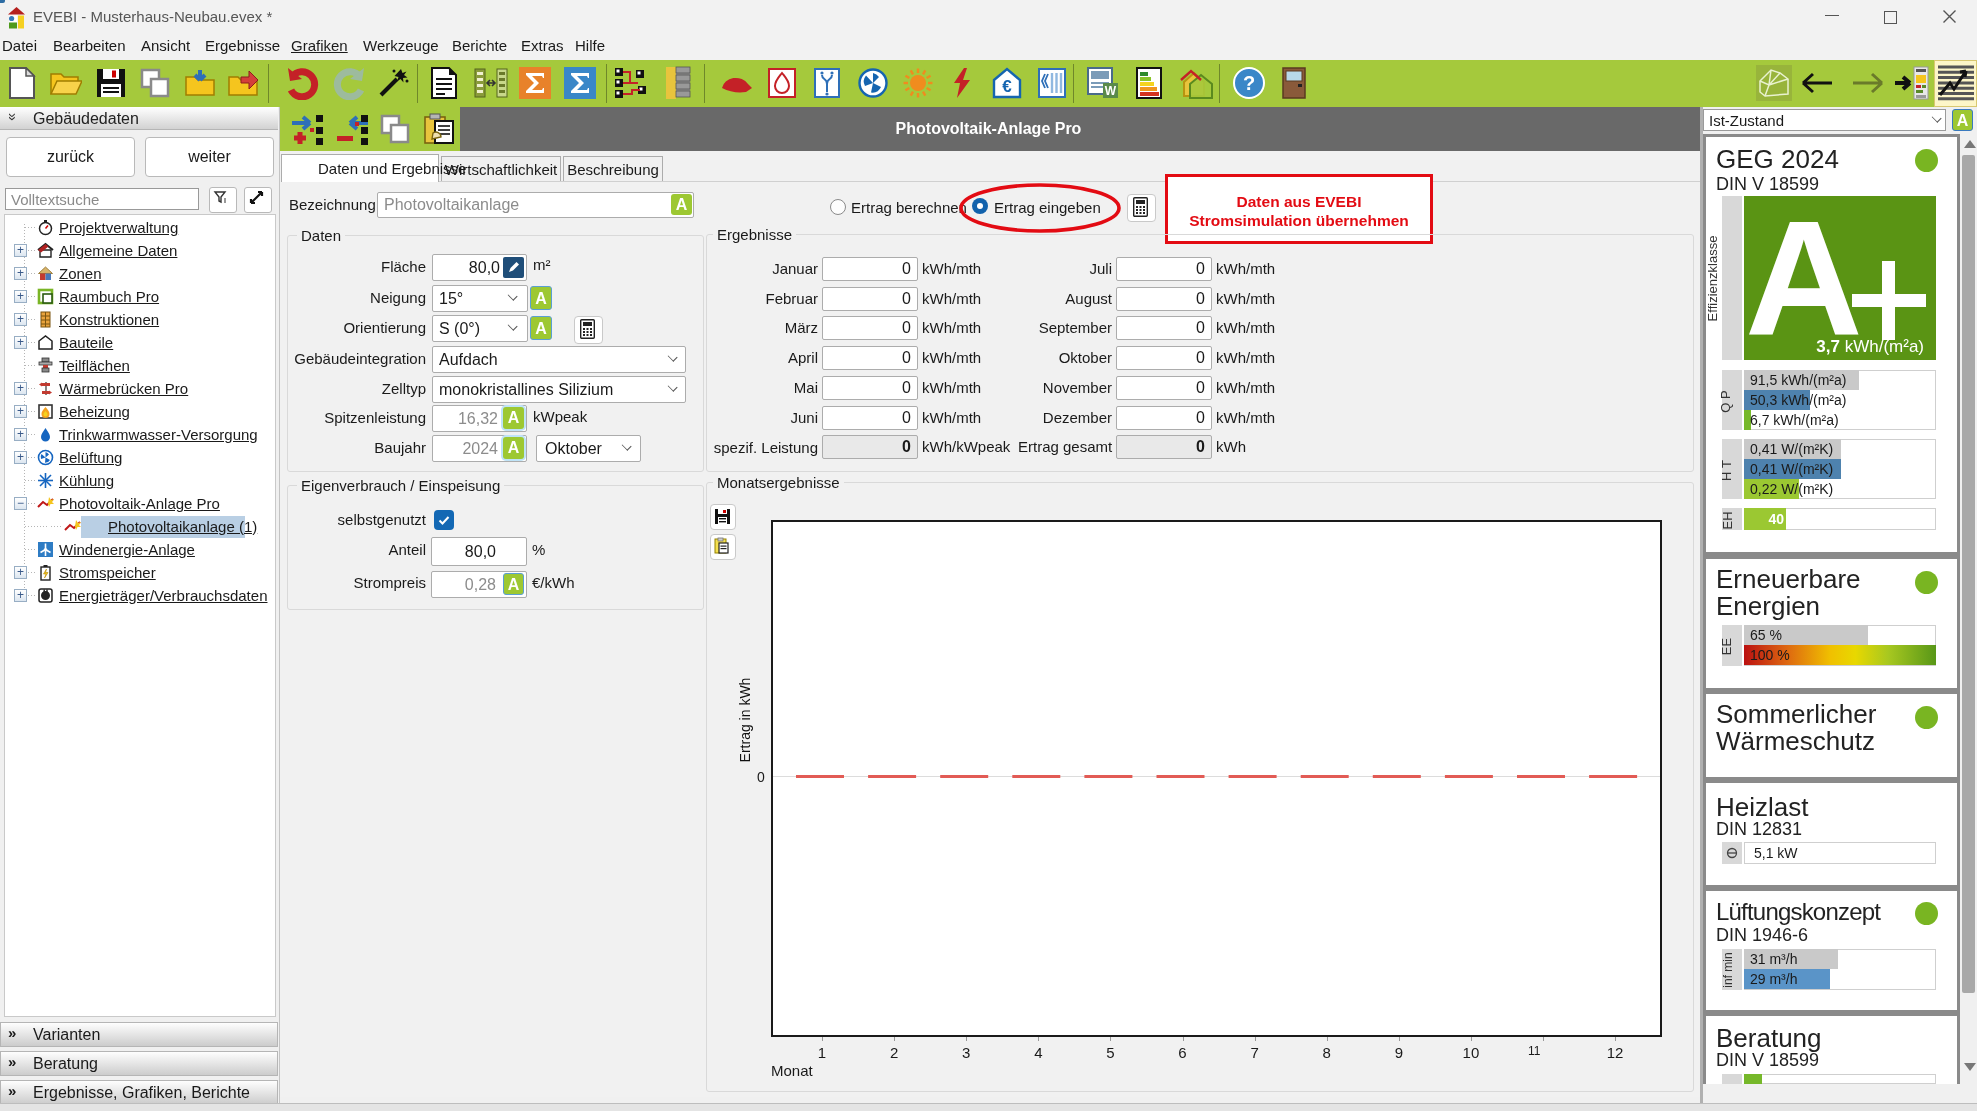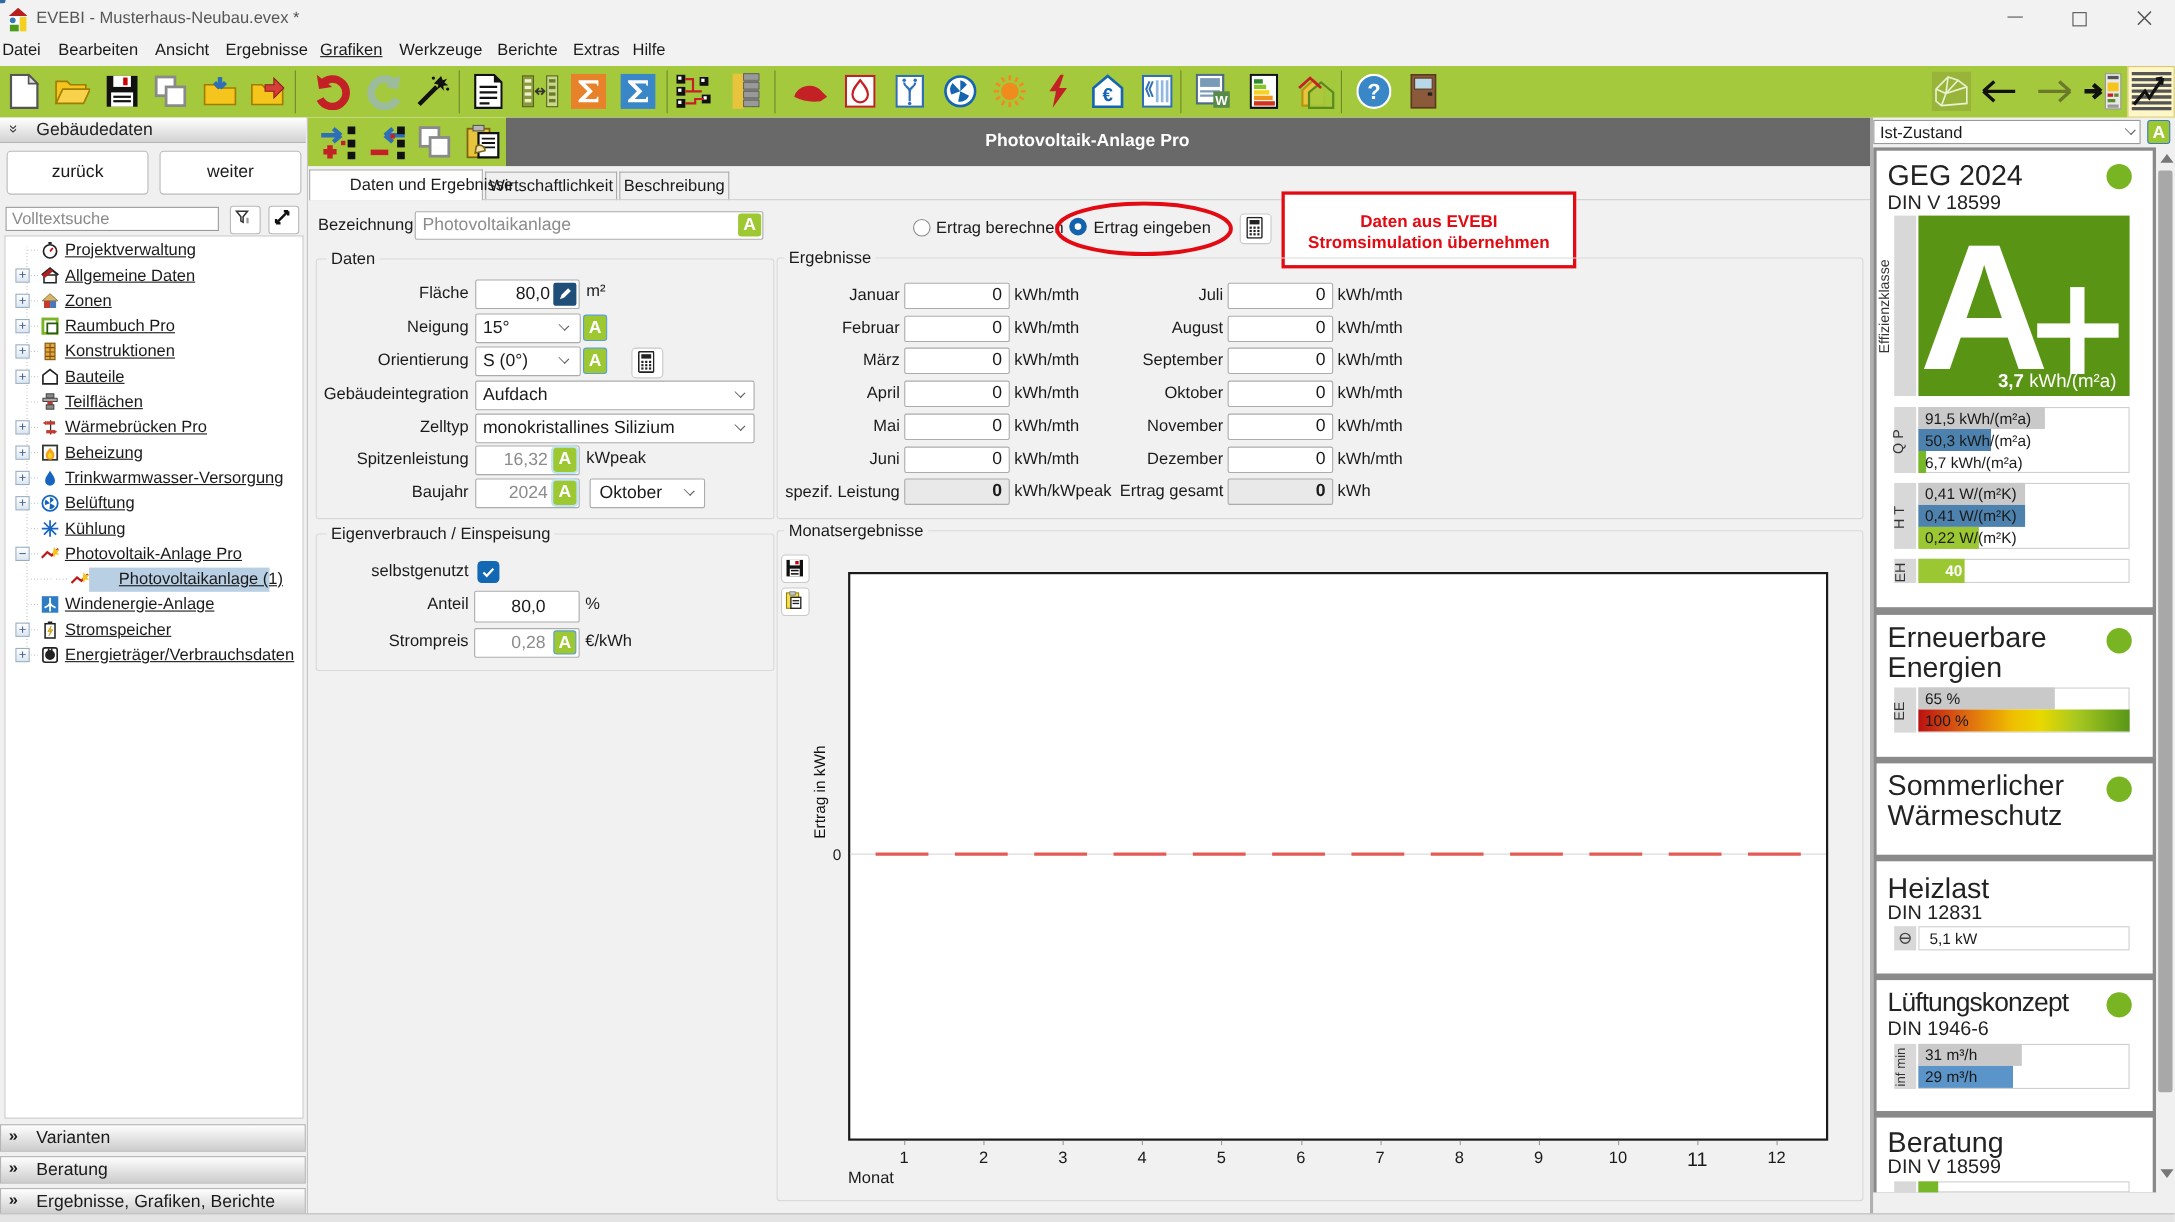--- a/index.html
+++ b/index.html
@@ -739,21 +739,21 @@
     <div class="abs" style="left:1167.5px;top:1044px;width:30px;text-align:center;font-size:15px;">6</div>
     <div class="abs" style="left:1254.6px;top:1037px;width:1px;height:4px;background:#999;"></div>
     <div class="abs" style="left:1239.6px;top:1044px;width:30px;text-align:center;font-size:15px;">7</div>
     <div class="abs" style="left:1326.6999999999998px;top:1037px;width:1px;height:4px;background:#999;"></div>
     <div class="abs" style="left:1311.6999999999998px;top:1044px;width:30px;text-align:center;font-size:15px;">8</div>
     <div class="abs" style="left:1398.8px;top:1037px;width:1px;height:4px;background:#999;"></div>
     <div class="abs" style="left:1383.8px;top:1044px;width:30px;text-align:center;font-size:15px;">9</div>
     <div class="abs" style="left:1470.9px;top:1037px;width:1px;height:4px;background:#999;"></div>
     <div class="abs" style="left:1455.9px;top:1044px;width:30px;text-align:center;font-size:15px;">10</div>
     <div class="abs" style="left:1543px;top:1037px;width:1px;height:4px;background:#999;"></div>
-    <div class="abs" style="left:1528px;top:1044px;width:30px;text-align:center;font-size:18px;">11</div>
+    <div class="abs" style="left:1528px;top:1044px;width:30px;text-align:left;font-size:12px;">11</div>
     <div class="abs" style="left:1615.1px;top:1037px;width:1px;height:4px;background:#999;"></div>
     <div class="abs" style="left:1600.1px;top:1044px;width:30px;text-align:center;font-size:15px;">12</div>
   </div>
 <div class="abs" style="left:771px;top:1062px;width:891px;text-align:left;font-size:15px;">Monat</div>
 
 <div class="abs" style="left:1700px;top:107px;width:3px;height:1004px;background:#b0b0b0;"></div>
 
 <div class="abs" style="left:1703px;top:107px;width:274px;height:1004px;background:#f0f0f0;"></div>
 <div class="abs" style="left:1703px;top:109px;width:243px;height:22px;background:#fff;border:1px solid #9a9a9a;box-sizing:border-box;"></div>
 <div class="abs" style="left:1709px;top:112px;font-size:15px;">Ist-Zustand</div>

